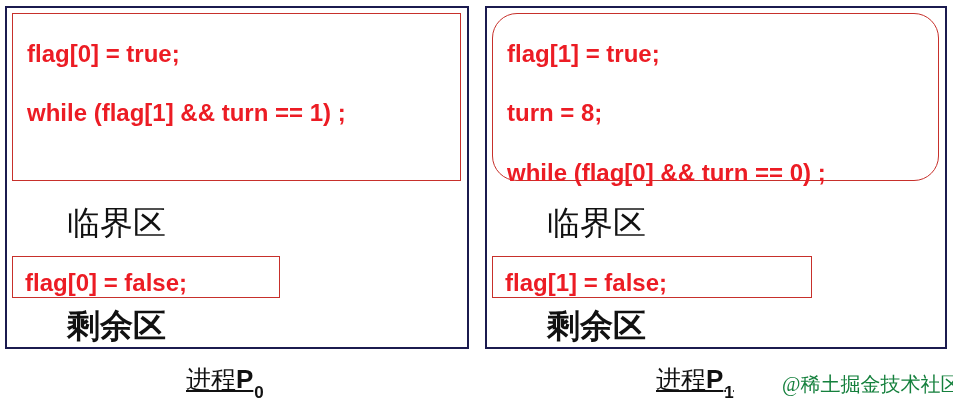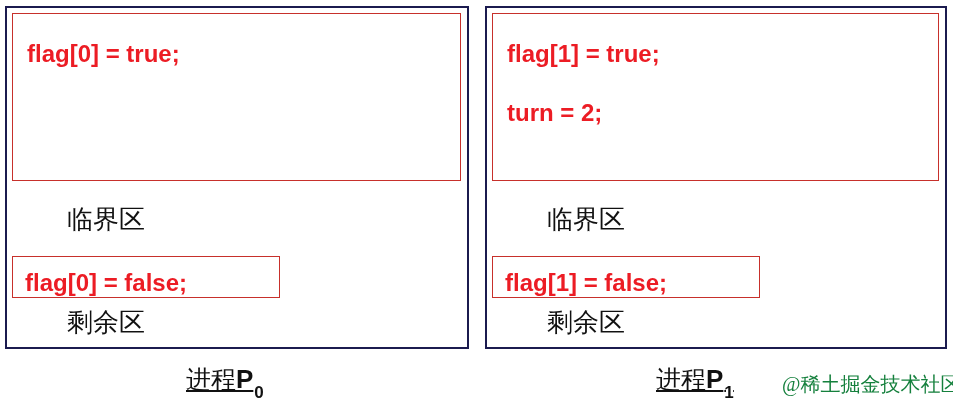--- a/index.html
+++ b/index.html
@@ -39,30 +39,30 @@
     background: #ffffff;
   }
   .entry-block {
     left: 5px;
     top: 5px;
     right: 3px;
     height: 168px;
     padding: 6px 4px 0 8px;
   }
   #panel-left  .entry-block { width: 449px; }
-  #panel-right .entry-block { width: 447px; }
+  #panel-right .entry-block { width: 447px; border-radius: 25px; }
 
   .exit-block {
     left: 5px;
     top: 248px;
     height: 42px;
     padding: 0;
   }
   #panel-left  .exit-block { width: 268px; }
-  #panel-right .exit-block { width: 268px; }
+  #panel-right .exit-block { width: 320px; }
 
   .code-line {
     color: #ec1c24;
     font-weight: bold;
     font-size: 24px;
     line-height: 1;
     white-space: nowrap;
     font-family: "Liberation Sans", "DejaVu Sans", sans-serif;
   }
   .entry-block .code-line { margin: 0 0 0 6px; }
@@ -72,28 +72,28 @@
 
   .exit-block .code-line {
     margin: 4px;
     padding: 10px 0 0 8px;
   }
 
   
   .section-label {
     position: absolute;
     color: #111111;
-    font-size: 26px;
+    font-size: 33px;
     font-weight: 400;
     line-height: 1;
     white-space: nowrap;
     font-family: "DejaVu Serif", "Liberation Serif", serif;
   }
   .critical-label  { left: 60px; top: 198px; }
-  .remainder-label { left: 60px; top: 301px; }
+  .remainder-label { left: 60px; top: 301px; font-weight: bold; }
 
   
   .process-caption {
     position: absolute;
     color: #111111;
     font-size: 25px;
     line-height: 1;
     white-space: nowrap;
     font-family: "DejaVu Serif", "Liberation Serif", serif;
     text-decoration: underline;
@@ -129,40 +129,42 @@
 </style>
 </head>
 <body>
 
 <div class="stage">
 
   <div class="panel" id="panel-left">
 
     <div class="code-block entry-block">
       <div class="code-line">flag[0] = true;</div>
+      <div class="code-line">while (flag[1] &amp;&amp; turn == 1) ;</div>
     </div>
 
     <div class="section-label critical-label">临界区</div>
 
     <div class="code-block exit-block">
       <div class="code-line">flag[0] = false;</div>
     </div>
 
     <div class="section-label remainder-label">剩余区</div>
   </div>
 
   <div class="process-caption" id="caption-left">
     <span>进程</span><span class="proc-p">P</span><span class="proc-idx">0</span>
   </div>
 
   <div class="panel" id="panel-right">
 
     <div class="code-block entry-block">
       <div class="code-line">flag[1] = true;</div>
-      <div class="code-line">turn = 2;</div>
+      <div class="code-line">turn = 8;</div>
+      <div class="code-line">while (flag[0] &amp;&amp; turn == 0) ;</div>
     </div>
 
     <div class="section-label critical-label">临界区</div>
 
     <div class="code-block exit-block">
       <div class="code-line">flag[1] = false;</div>
     </div>
 
     <div class="section-label remainder-label">剩余区</div>
   </div>

